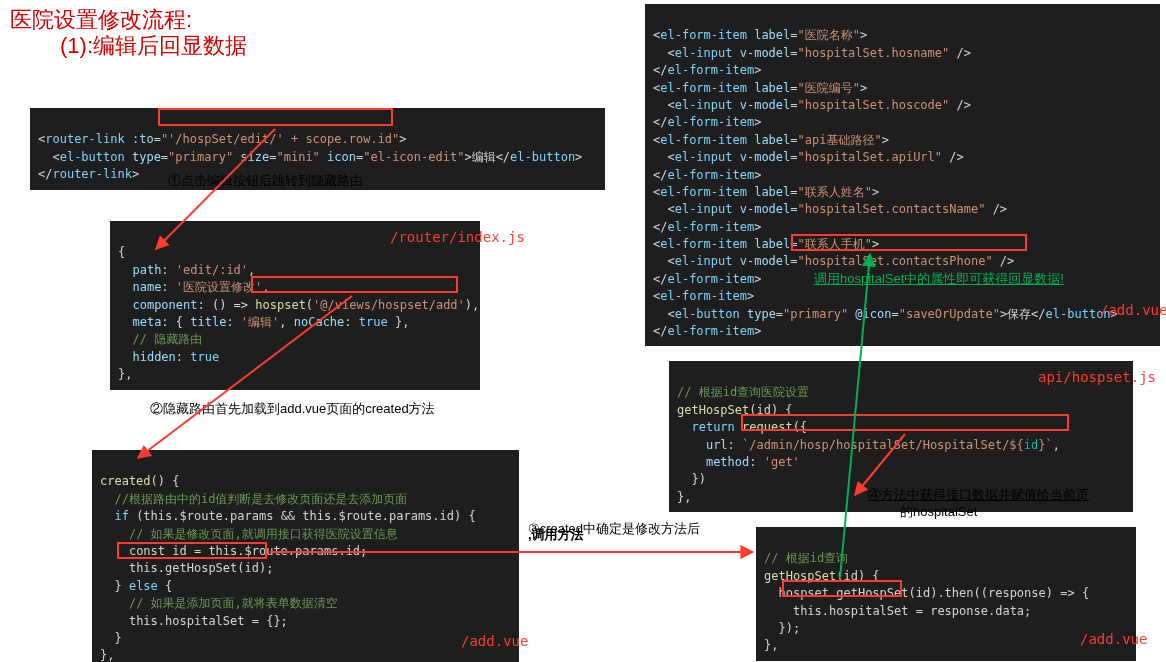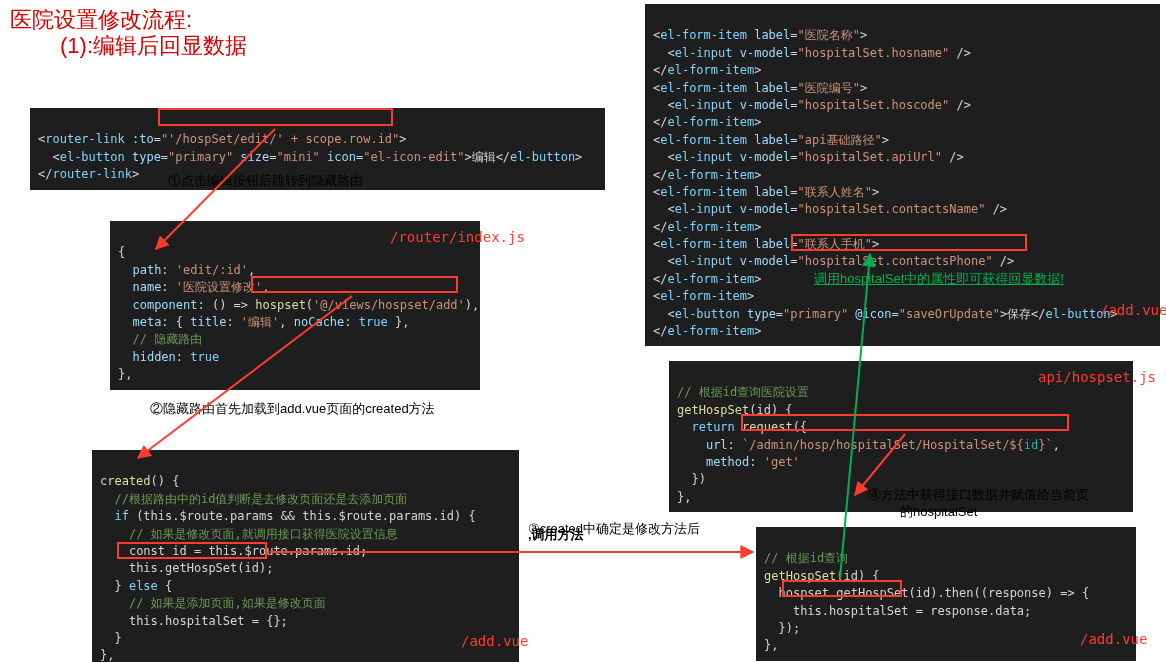--- a/index.html
+++ b/index.html
@@ -52,21 +52,21 @@
   <div class="anno" style="left:150px;top:400px;">②隐藏路由首先加载到add.vue页面的created方法</div>
 
   <div class="code" style="left:92px;top:450px;width:427px;">
 <span class="fn">created</span><span class="pl">() {</span>
   <span class="cm">//根据路由中的id值判断是去修改页面还是去添加页面</span>
   <span class="kw">if</span><span class="pl"> (</span><span class="pl">this.$route.params &amp;&amp; this.$route.params.id</span><span class="pl">) {</span>
     <span class="cm">// 如果是修改页面,就调用接口获得医院设置信息</span>
     <span class="pl">const id = this.$route.params.id;</span>
     <span class="pl">this.getHospSet(id);</span>
   <span class="pl">} </span><span class="kw">else</span><span class="pl"> {</span>
-    <span class="cm">// 如果是添加页面,如果是修改页面</span>
+    <span class="cm">// 如果是添加页面,就将表单数据清空</span>
     <span class="pl">this.hospitalSet = {};</span>
   <span class="pl">}</span>
 <span class="pl">},</span></div>
   <div class="filelabel" style="left:461px;top:631px;">/add.vue</div>
   <div class="redbox" style="left:117px;top:542px;width:150px;height:17px;"></div>
 
   <div class="anno" style="left:528px;top:520px;">③created中确定是修改方法后</div>
   <div class="anno" style="left:528px;top:526px;font-weight:bold;">,调用方法</div>
 
   <div class="code" style="left:645px;top:4px;width:515px;">
@@ -97,21 +97,21 @@
 <span class="cm">// 根据id查询医院设置</span>
 <span class="fn">getHospSet</span><span class="pl">(id) {</span>
   <span class="kw">return</span> <span class="fn">request</span><span class="pl">({</span>
     <span class="attr">url</span><span class="pl">: </span><span class="str">`</span><span class="str">/admin/hosp/hospitalSet/HospitalSet/${</span><span class="white">id</span><span class="str">}`</span><span class="pl">,</span>
     <span class="attr">method</span><span class="pl">: </span><span class="str">'get'</span>
   <span class="pl">})</span>
 <span class="pl">},</span></div>
   <div class="filelabel" style="left:1038px;top:367px;">api/hospset.js</div>
   <div class="redbox" style="left:741px;top:414px;width:328px;height:17px;"></div>
 
-  <div class="anno" style="left:868px;top:486px;">④方法中获得接口数据并赋值给当前页</div>
+  <div class="anno" style="left:868px;top:486px;text-decoration:underline;">④方法中获得接口数据并赋值给当前页</div>
   <div class="anno" style="left:868px;top:503px;margin-left:32px;">的hospitalSet</div>
 
   <div class="code" style="left:756px;top:527px;width:380px;">
 <span class="cm">// 根据id查询</span>
 <span class="fn">getHospSet</span><span class="pl">(id) {</span>
   <span class="pl">hospset.getHospSet(id).then((response) =&gt; {</span>
     <span class="pl">this.hospitalSet</span><span class="pl"> = response.data;</span>
   <span class="pl">});</span>
 <span class="pl">},</span></div>
   <div class="filelabel" style="left:1080px;top:629px;">/add.vue</div>

